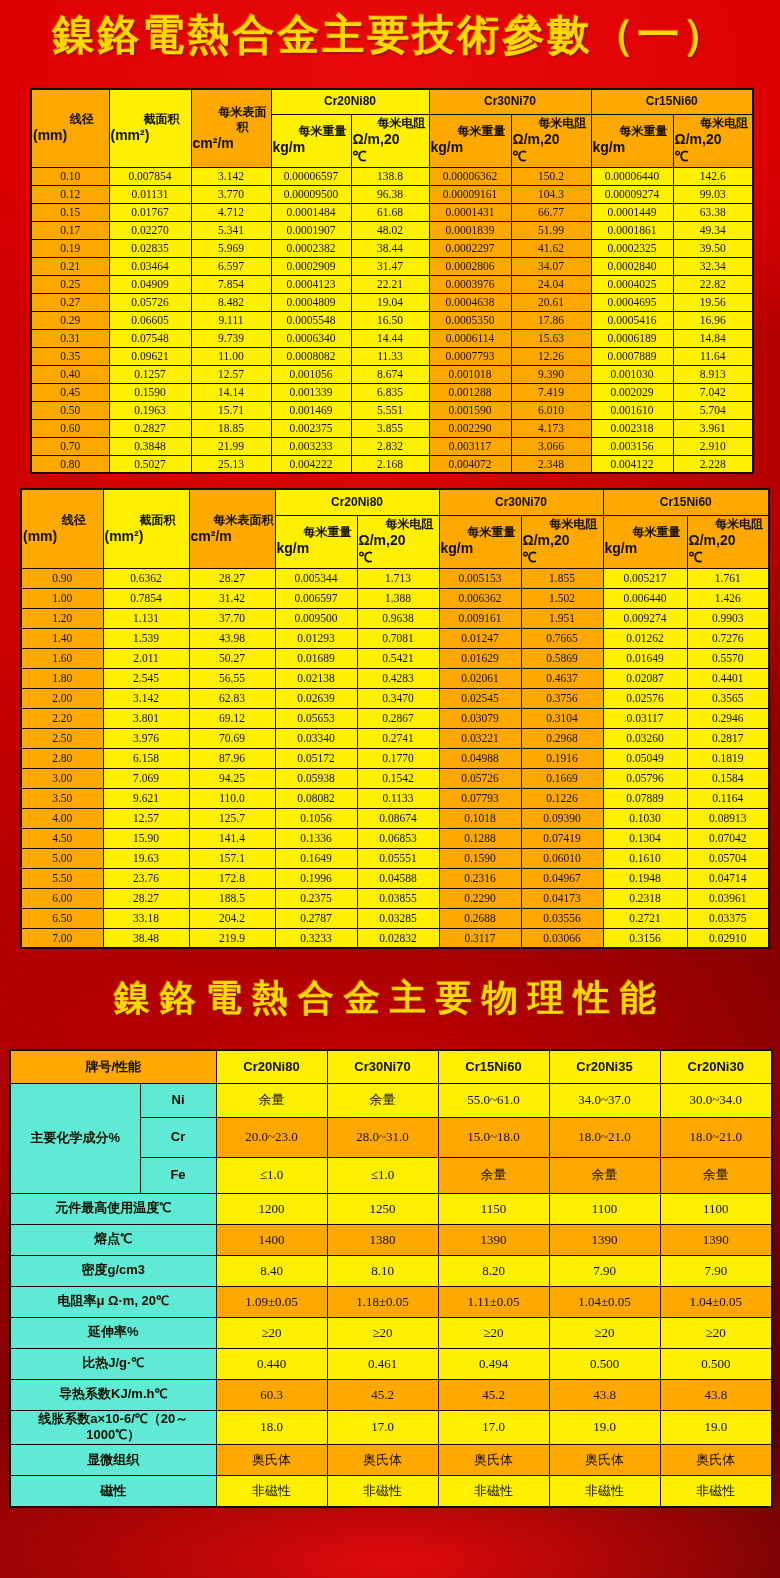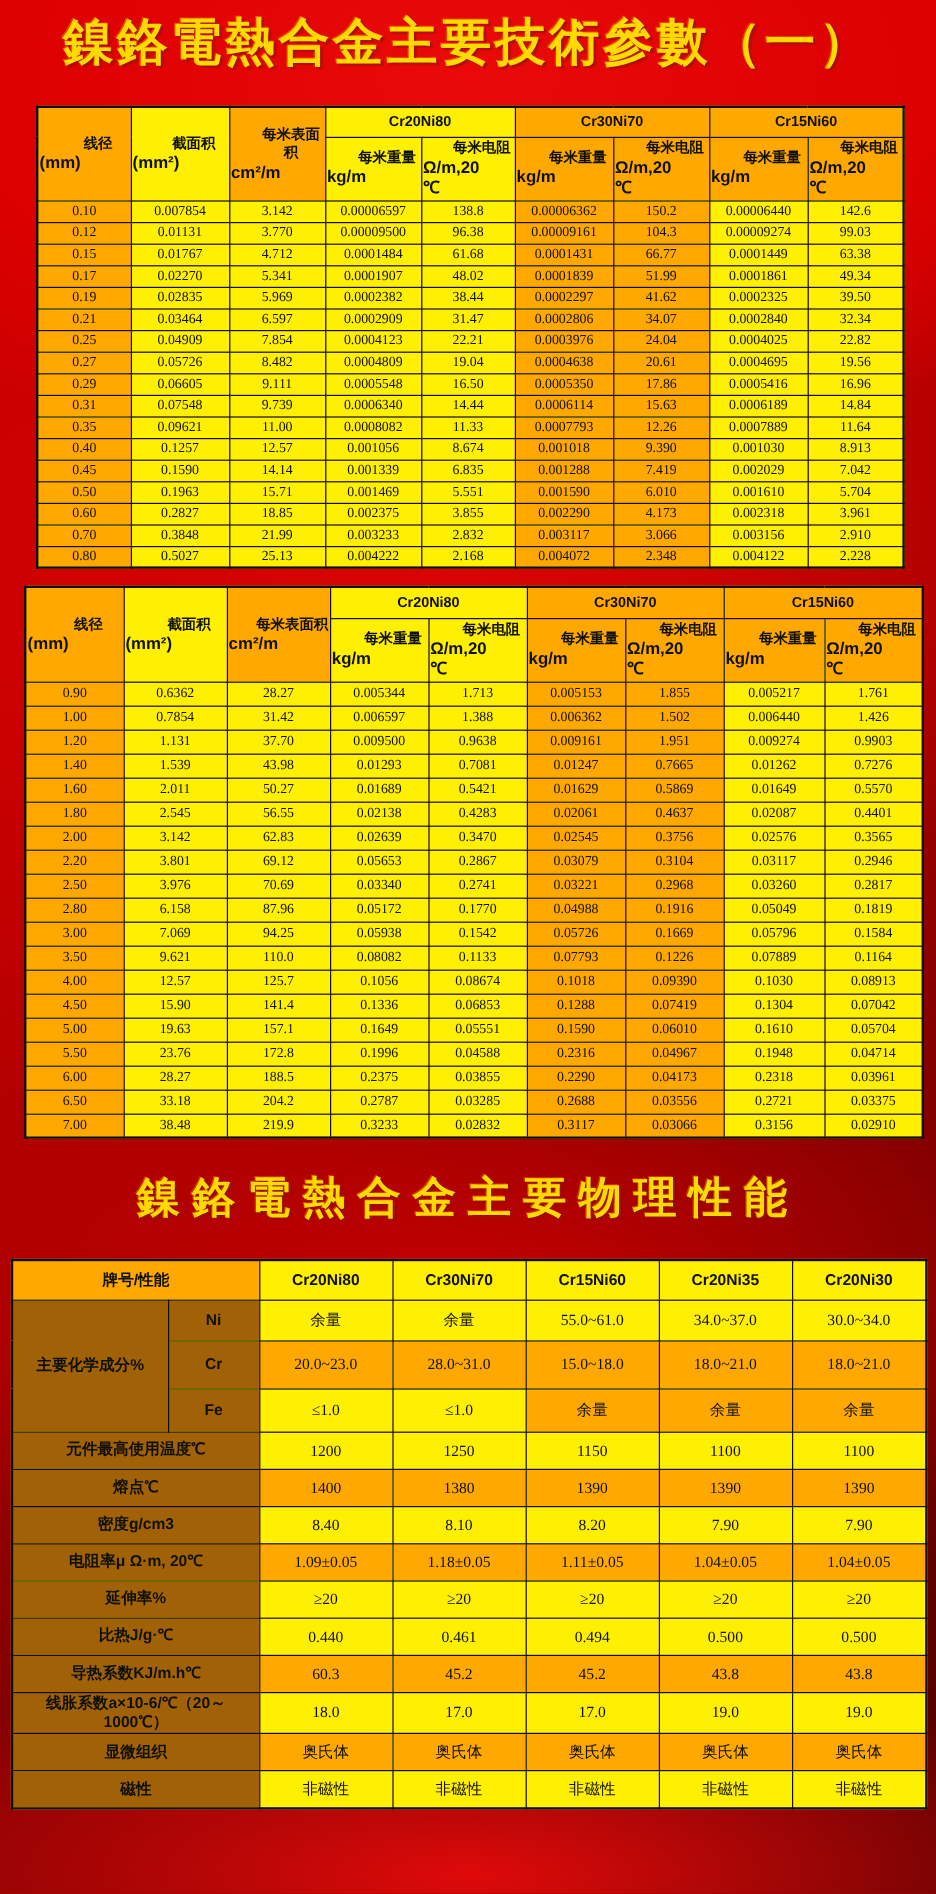--- a/index.html
+++ b/index.html
@@ -54,21 +54,21 @@
 
   
   .phys{margin:22px 0 0 9px;width:762px;border:2px solid #140a00;background:#ffef00;padding-left:19px;}
   .phys th{font-size:13px;}
   .phys td{font-size:13px;}
   .phys thead tr{height:33px;}
   .phys .r-ni{height:34px;}
   .phys .r-cr{height:40px;}
   .phys .r-fe{height:36px;}
   .phys tbody[data-prows] tr{height:31px;}
-  .phys .label-cell{background:#a16207;padding:0 4px;line-height:1.3;}
+  .phys .label-cell{background:#5eead4;padding:0 4px;line-height:1.3;}
 </style>
 </head>
 <body>
 
 <div class="page">
 
   <h1 class="big-title t-params">鎳鉻電熱合金主要技術參數（一）</h1>
 
   <table class="ptable tbl1">
     <colgroup>

